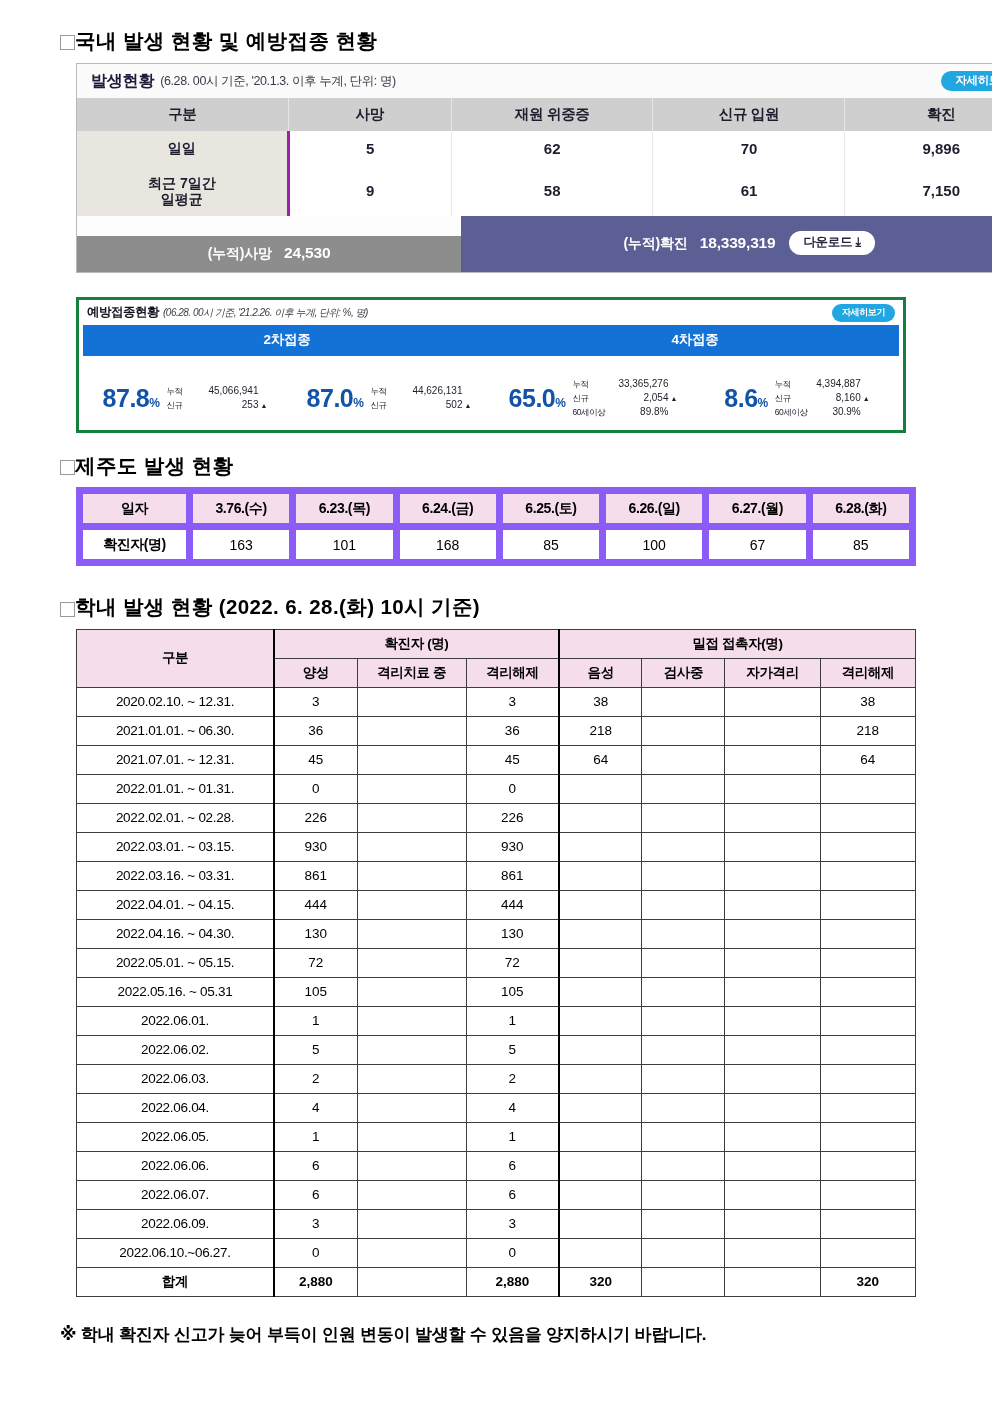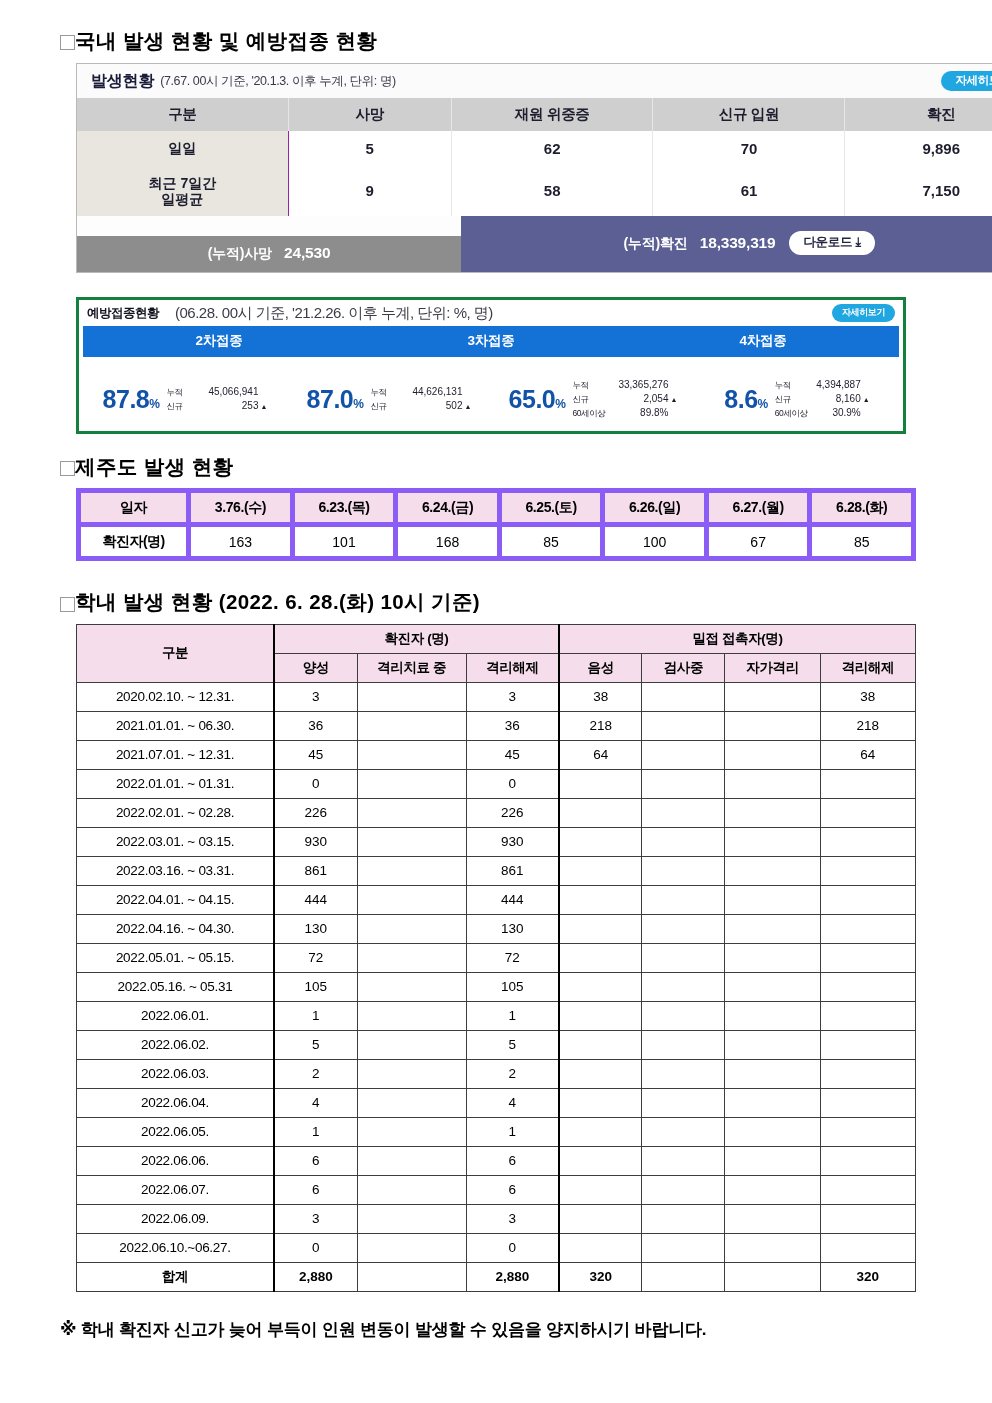--- a/index.html
+++ b/index.html
@@ -103,21 +103,21 @@
     font-weight: bold;
     color: #1d1d2e;
     padding: 9px 0;
     border-right: 1px solid #e8e8e8;
   }
   table.occ-table td:last-child { border-right: none; }
   table.occ-table td.rowlabel {
     background: #e8e6df;
     font-size: 14px;
     font-weight: bold;
-    border-right: 1px solid #a21caf;
+    border-right: 3px solid #a21caf;
     line-height: 1.15;
   }
   .occ-footer {
     display: flex;
     width: 100%;
   }
   .occ-foot-death {
     flex: 0 0 40%;
     background: #8d8d8d;
     color: #ffffff;
@@ -166,24 +166,25 @@
     align-items: center;
     padding: 4px 8px 3px 8px;
   }
   .vacc-title-main {
     font-size: 12.5px;
     font-weight: bold;
     color: #13131f;
     letter-spacing: -0.5px;
   }
   .vacc-title-sub {
-    font-size: 15px;
+    font-size: 10px;
     color: #3c3c48;
-    margin-left: 16px;
+    margin-left: 4px;
     letter-spacing: -0.5px;
+    font-style: italic;
   }
   .vacc-pill {
     margin-left: auto;
     background: #20a6e0;
     color: #fff;
     font-size: 9px;
     font-weight: bold;
     border-radius: 9px;
     padding: 2px 10px 3px;
     letter-spacing: -0.4px;
@@ -251,21 +252,21 @@
   .uptick { font-size: 7px; margin-left: 2px; }
 
   
   table.jeju {
     border-collapse: collapse;
     width: 840px;
     table-layout: fixed;
     margin-bottom: 30px;
   }
   table.jeju th, table.jeju td {
-    border: 5px solid #8b5cf6;
+    border: 7px solid #8b5cf6;
     text-align: center;
     height: 27px;
     font-size: 14px;
   }
   table.jeju th {
     background: #f5ddeb;
     font-weight: bold;
     letter-spacing: -0.4px;
   }
   table.jeju td {
@@ -321,21 +322,21 @@
 <div class="page">
 
   <div class="section-heading">
     <span class="sq-bullet"></span>
     <span class="heading-text">국내 발생 현황 및 예방접종 현황</span>
   </div>
 
   <div class="occurrence-box">
     <div class="occ-titlebar">
       <span class="occ-title-main">발생현황</span>
-      <span class="occ-title-sub">(7.67. 00시 기준, '20.1.3. 이후 누계, 단위: 명)</span>
+      <span class="occ-title-sub">(6.28. 00시 기준, '20.1.3. 이후 누계, 단위: 명)</span>
       <span class="pill-btn">자세히보기</span>
     </div>
 
     <table class="occ-table">
       <colgroup>
         <col style="width:22%">
           <col style="width:17%">
           <col style="width:21%">
           <col style="width:20%">
           <col style="width:20%">
@@ -389,21 +390,20 @@
 
   <div class="vacc-box">
     <div class="vacc-titlebar">
       <span class="vacc-title-main">예방접종현황</span>
       <span class="vacc-title-sub">(06.28. 00시 기준, '21.2.26. 이후 누계, 단위: %, 명)</span>
       <span class="vacc-pill">자세히보기</span>
     </div>
 
     <div class="vacc-head-row">
       <div class="vacc-head-cell">2차접종</div>
-      <div class="vacc-head-cell">3차접종</div>
       <div class="vacc-head-cell">4차접종</div>
     </div>
 
     <div class="vacc-body-row">
 
       <div class="vacc-cell">
         <div class="vacc-pct">
           <span>87.8</span><span class="unit">%</span>
         </div>
         <div class="vacc-stats">

